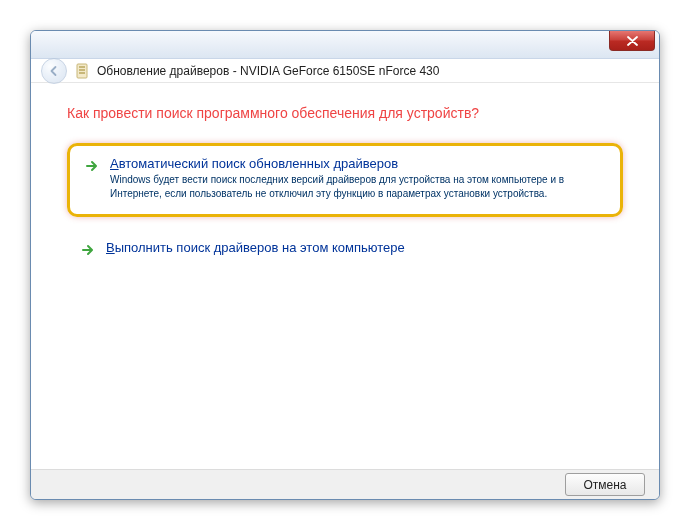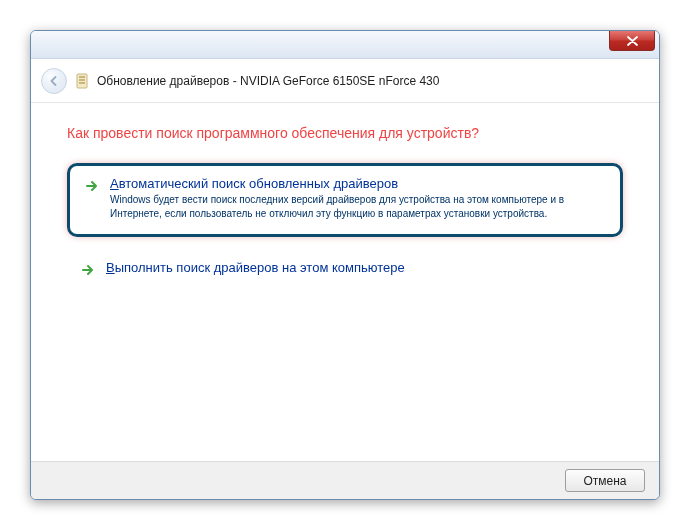--- a/index.html
+++ b/index.html
@@ -41,21 +41,21 @@
       border: 1px solid #8a2a25;
       border-top: none;
       border-radius: 0 0 4px 4px;
       display: flex;
       align-items: center;
       justify-content: center;
       cursor: pointer;
     }
     .close-btn svg { display: block; }
     .header-row {
-      height: 44px;
+      height: 24px;
       display: flex;
       align-items: center;
       padding: 0 10px;
       gap: 8px;
       border-bottom: 1px solid #e6e6e6;
     }
     .back-btn {
       width: 26px;
       height: 26px;
       border-radius: 50%;
@@ -86,21 +86,21 @@
     }
     .option {
       border: 1px solid transparent;
       padding: 10px 12px 12px 12px;
       margin-bottom: 12px;
       border-radius: 2px;
       cursor: pointer;
       position: relative;
     }
     .option.highlight {
-      border: 3px solid #0c4a6e;
+      border: 3px solid #eab308;
       border-radius: 10px;
       box-shadow: 0 0 6px rgba(210,59,52,0.35), inset 0 0 0 1px rgba(255,255,255,0.6);
       padding: 10px 14px 14px 14px;
       margin-top: 12px;
     }
     .option-inner {
       display: flex;
       gap: 10px;
       align-items: flex-start;
     }
@@ -120,21 +120,21 @@
     .option-desc {
       color: #003366;
       font-size: 10px;
       line-height: 1.35;
     }
     .footer {
       position: absolute;
       bottom: 0;
       left: 0;
       right: 0;
-      height: 38px;
+      height: 30px;
       background: #f0f0f0;
       border-top: 1px solid #dcdcdc;
       display: flex;
       align-items: center;
       justify-content: flex-end;
       padding-right: 14px;
     }
     .btn {
       min-width: 80px;
       height: 23px;

